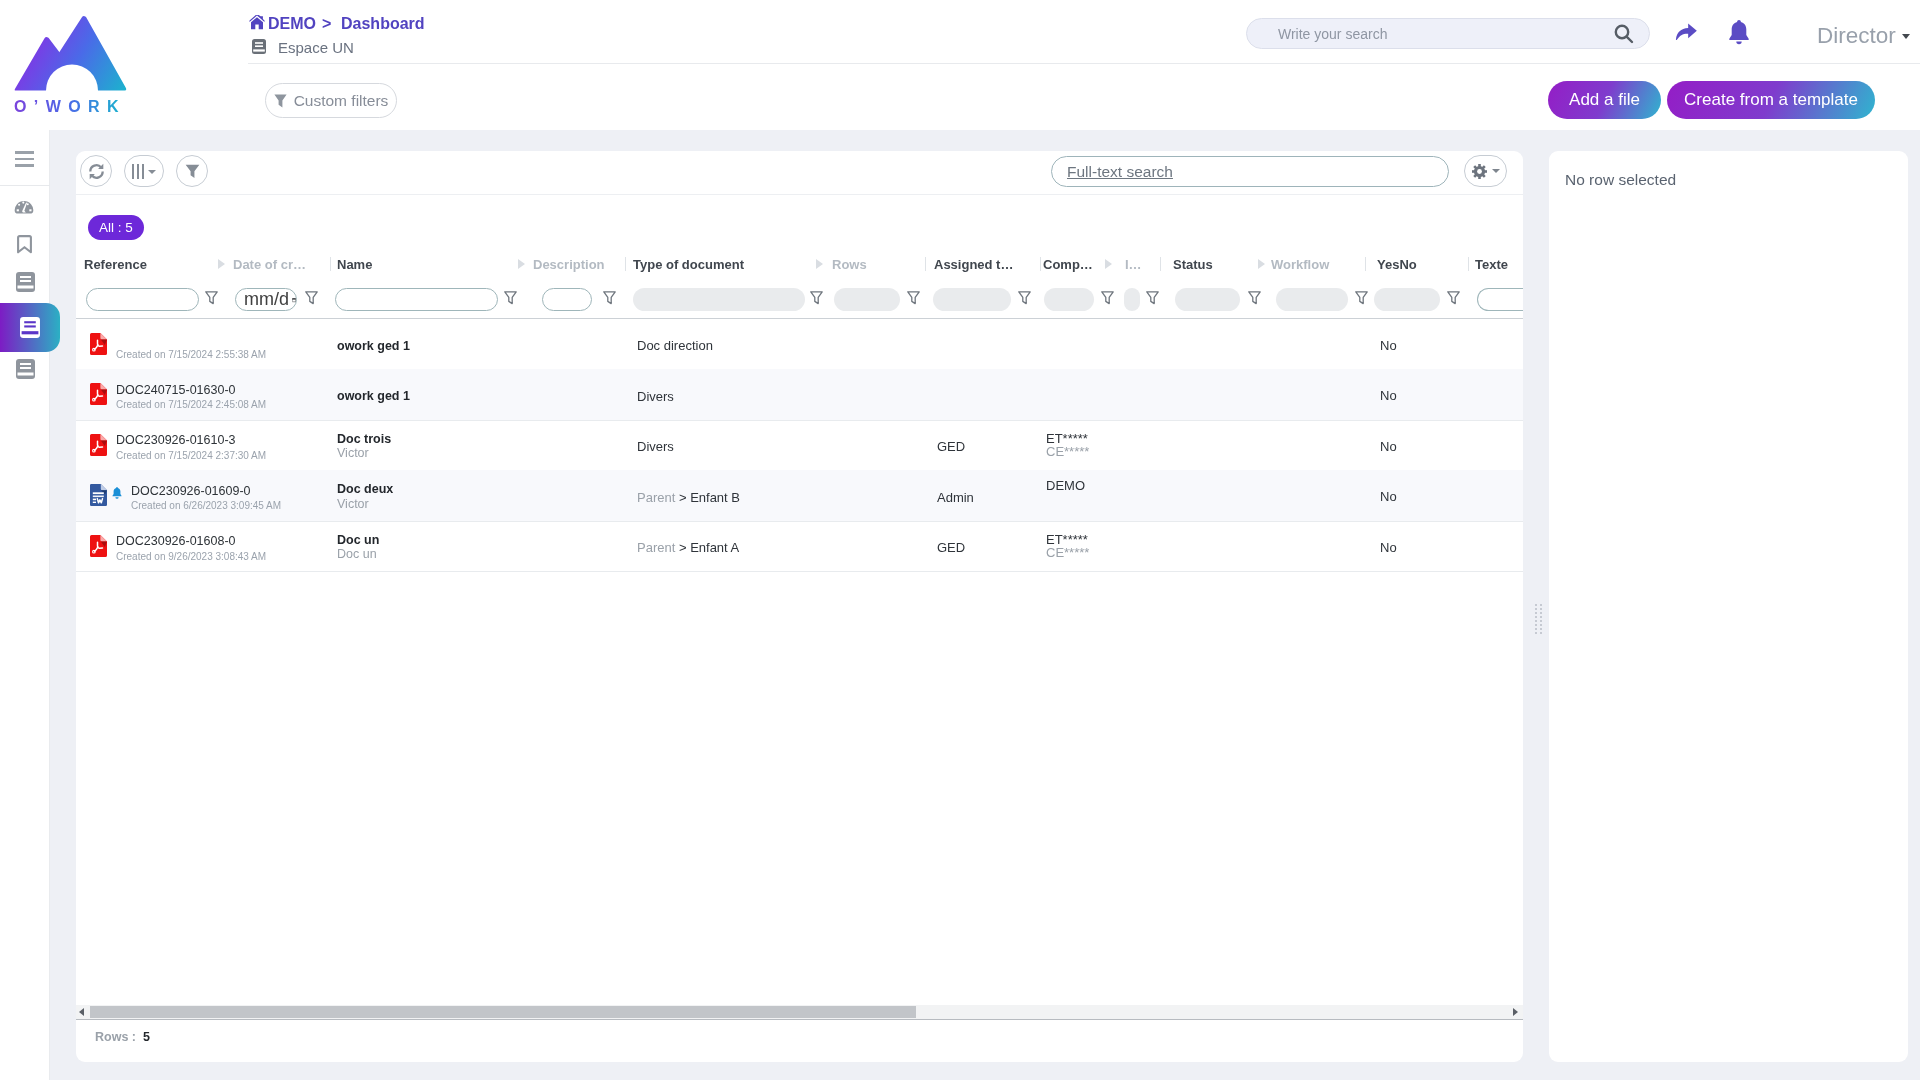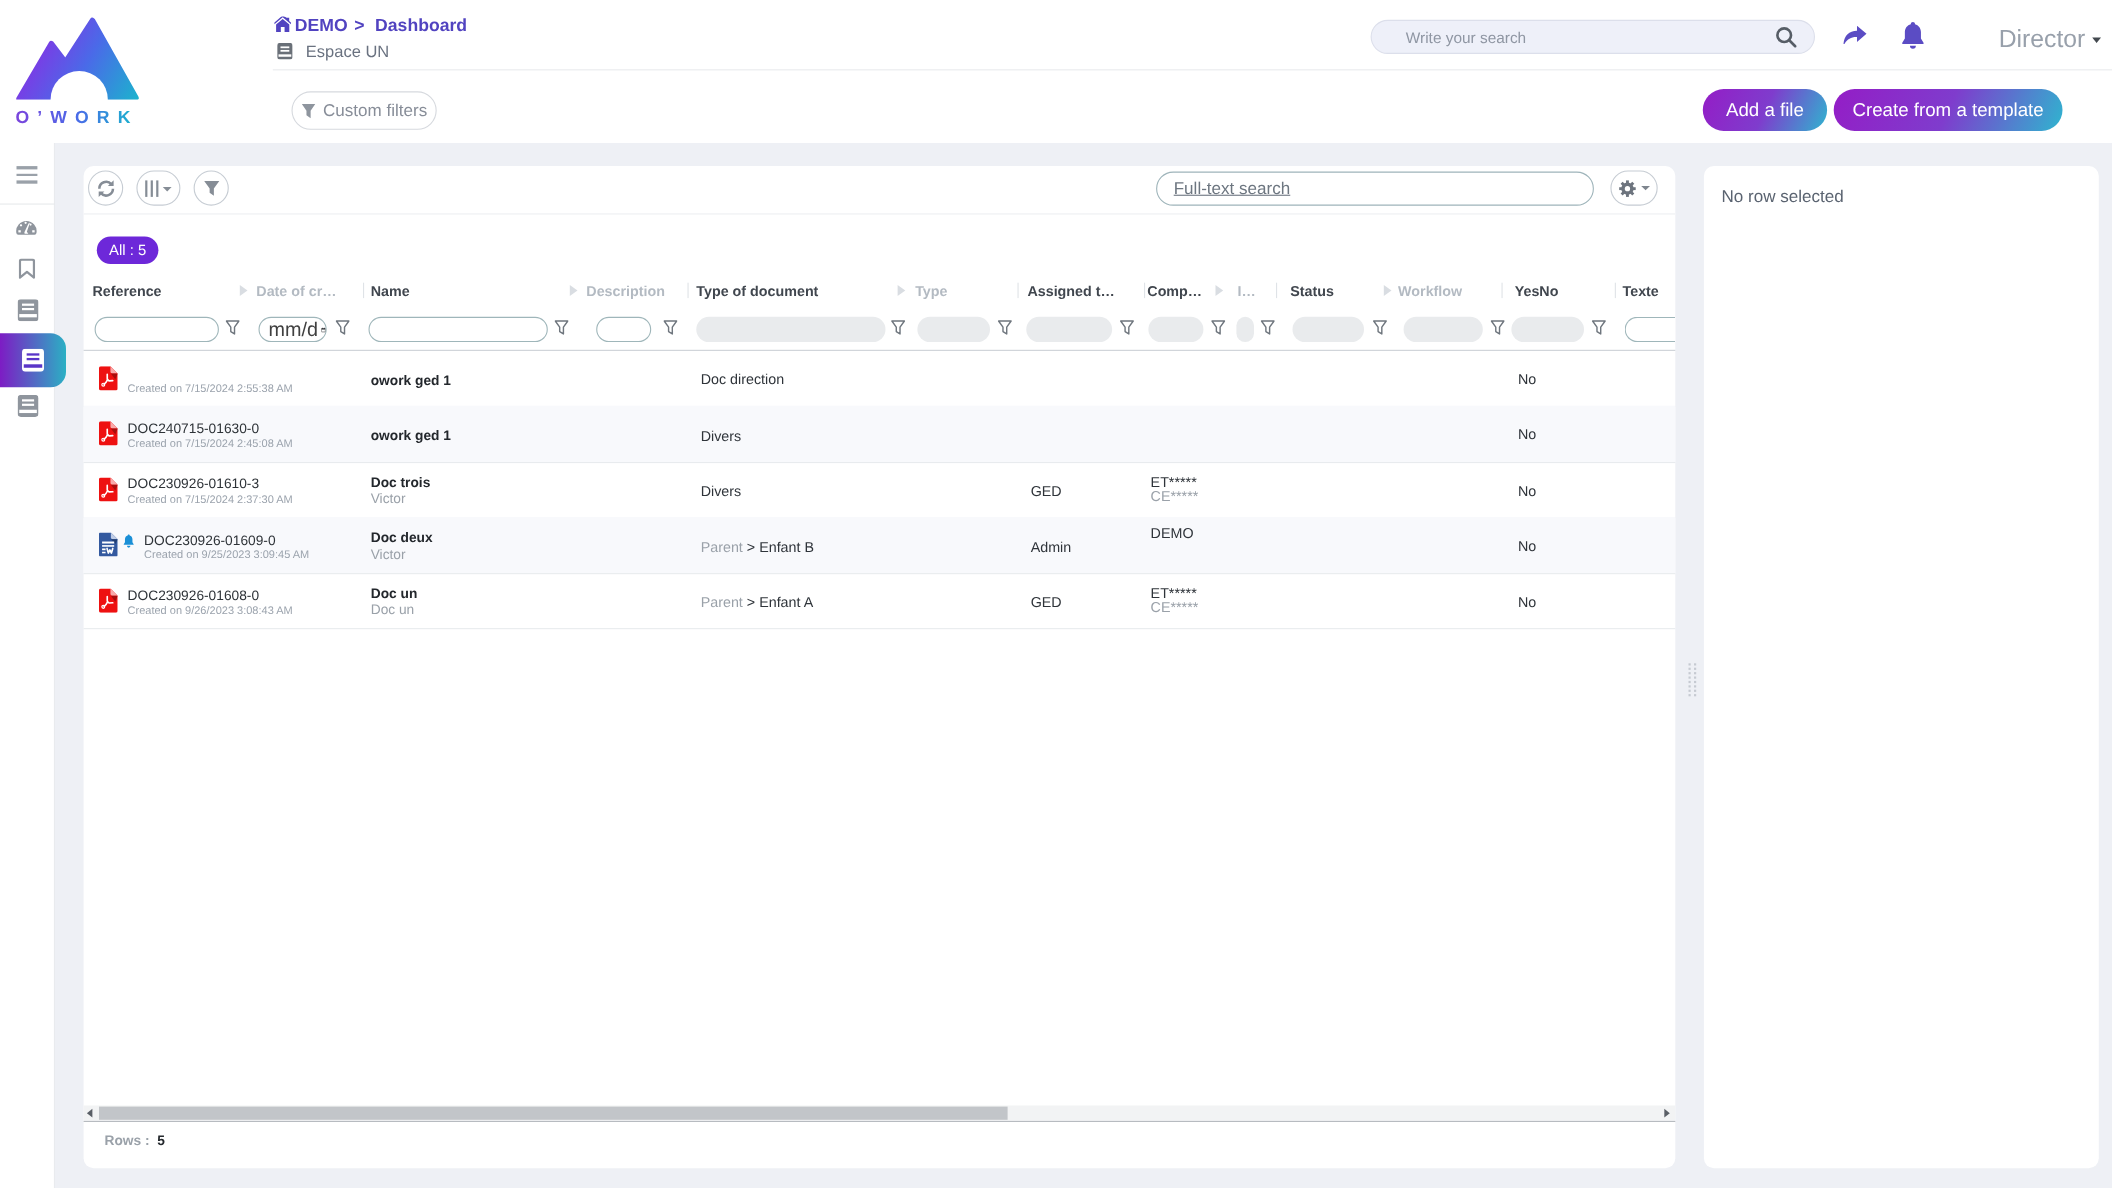--- a/index.html
+++ b/index.html
@@ -192,21 +192,21 @@
 <div class="colhead" style="left:84px; top:257px;">Reference</div>
 <div class="hcaret" style="left:218px;"></div>
 <div class="colhead gray" style="left:233px; top:257px;text-align:right;">Date of cr…</div>
 <div class="hsep" style="left:330px;"></div>
 <div class="colhead" style="left:337px; top:257px;">Name</div>
 <div class="hcaret" style="left:518px;"></div>
 <div class="colhead gray" style="left:533px; top:257px;">Description</div>
 <div class="hsep" style="left:625px;"></div>
 <div class="colhead" style="left:633px; top:257px;">Type of document</div>
 <div class="hcaret" style="left:816px;"></div>
-<div class="colhead gray" style="left:832px; top:257px;">Type</div>
+<div class="colhead gray" style="left:832px; top:257px;">Rows</div>
 <div class="hsep" style="left:925px;"></div>
 <div class="colhead" style="left:934px; top:257px;">Assigned t…</div>
 <div class="hsep" style="left:1040px;"></div>
 <div class="colhead" style="left:1043px; top:257px;">Comp…</div>
 <div class="hcaret" style="left:1105px;"></div>
 <div class="colhead gray" style="left:1125px; top:257px;">I…</div>
 <div class="hsep" style="left:1160px;"></div>
 <div class="colhead" style="left:1173px; top:257px;">Status</div>
 <div class="hcaret" style="left:1258px;"></div>
 <div class="colhead gray" style="left:1271px; top:257px;">Workflow</div>
@@ -351,21 +351,21 @@
             <rect x="2.8" y="17.6" width="3.2" height="1.4" fill="#fff"></rect>
             <path d="M7.3 14.6 L8.5 18.8 L9.9 15.9 L11.3 18.8 L12.5 14.6" fill="none" stroke="#fff" stroke-width="1.5" stroke-linejoin="round" stroke-linecap="round"></path>
           </svg>
           <span style="margin-left:4px;"><svg width="12" height="15" viewBox="0 0 24 28">
               <path d="M12 1 C11 1 10.2 1.8 10.2 2.8 C7.2 3.6 5.2 6.2 5.2 9.5 V15 L3 18.5 V19.5 H21 V18.5 L18.8 15 V9.5 C18.8 6.2 16.8 3.6 13.8 2.8 C13.8 1.8 13 1 12 1 Z" fill="#1a8fd6"></path>
               <path d="M8.8 21.5 a3.2 3.2 0 0 0 6.4 0 Z" fill="#1a8fd6"></path>
             </svg></span>
         </div>
       </div>
       <span class="c ref1" style="left:55px; top:20.5px;">DOC230926-01609-0</span>
-      <span class="c ref2" style="left:55px; top:35px;">Created on 9/25/2023 3:09:45 AM</span>
+      <span class="c ref2" style="left:55px; top:35px;">Created on 6/26/2023 3:09:45 AM</span>
       <span class="c nm1" style="left:261px; top:19px;">Doc deux</span>
       <span class="c nm2" style="left:261px; top:33.5px;">Victor</span>
       <span class="c cell" style="left:561px; top:26.5px;"><span style="color:#9aa1a9">Parent </span><span style="color:#2f343a">&gt; Enfant B</span></span>
       <span class="c cell" style="left:861px; top:26.5px;">Admin</span>
       <span class="c cell" style="left:970px; top:15px;">DEMO</span>
       <span class="c cell" style="left:1304px; top:26px;">No</span>
     </div>
     <div class="rowsep" style="left:76px; top:520.5px;"></div>
     <div class="row" style="left:76px; top:520.5px; height:50.5px;">
       <div class="c" style="left:14px; top:25.25px;">

